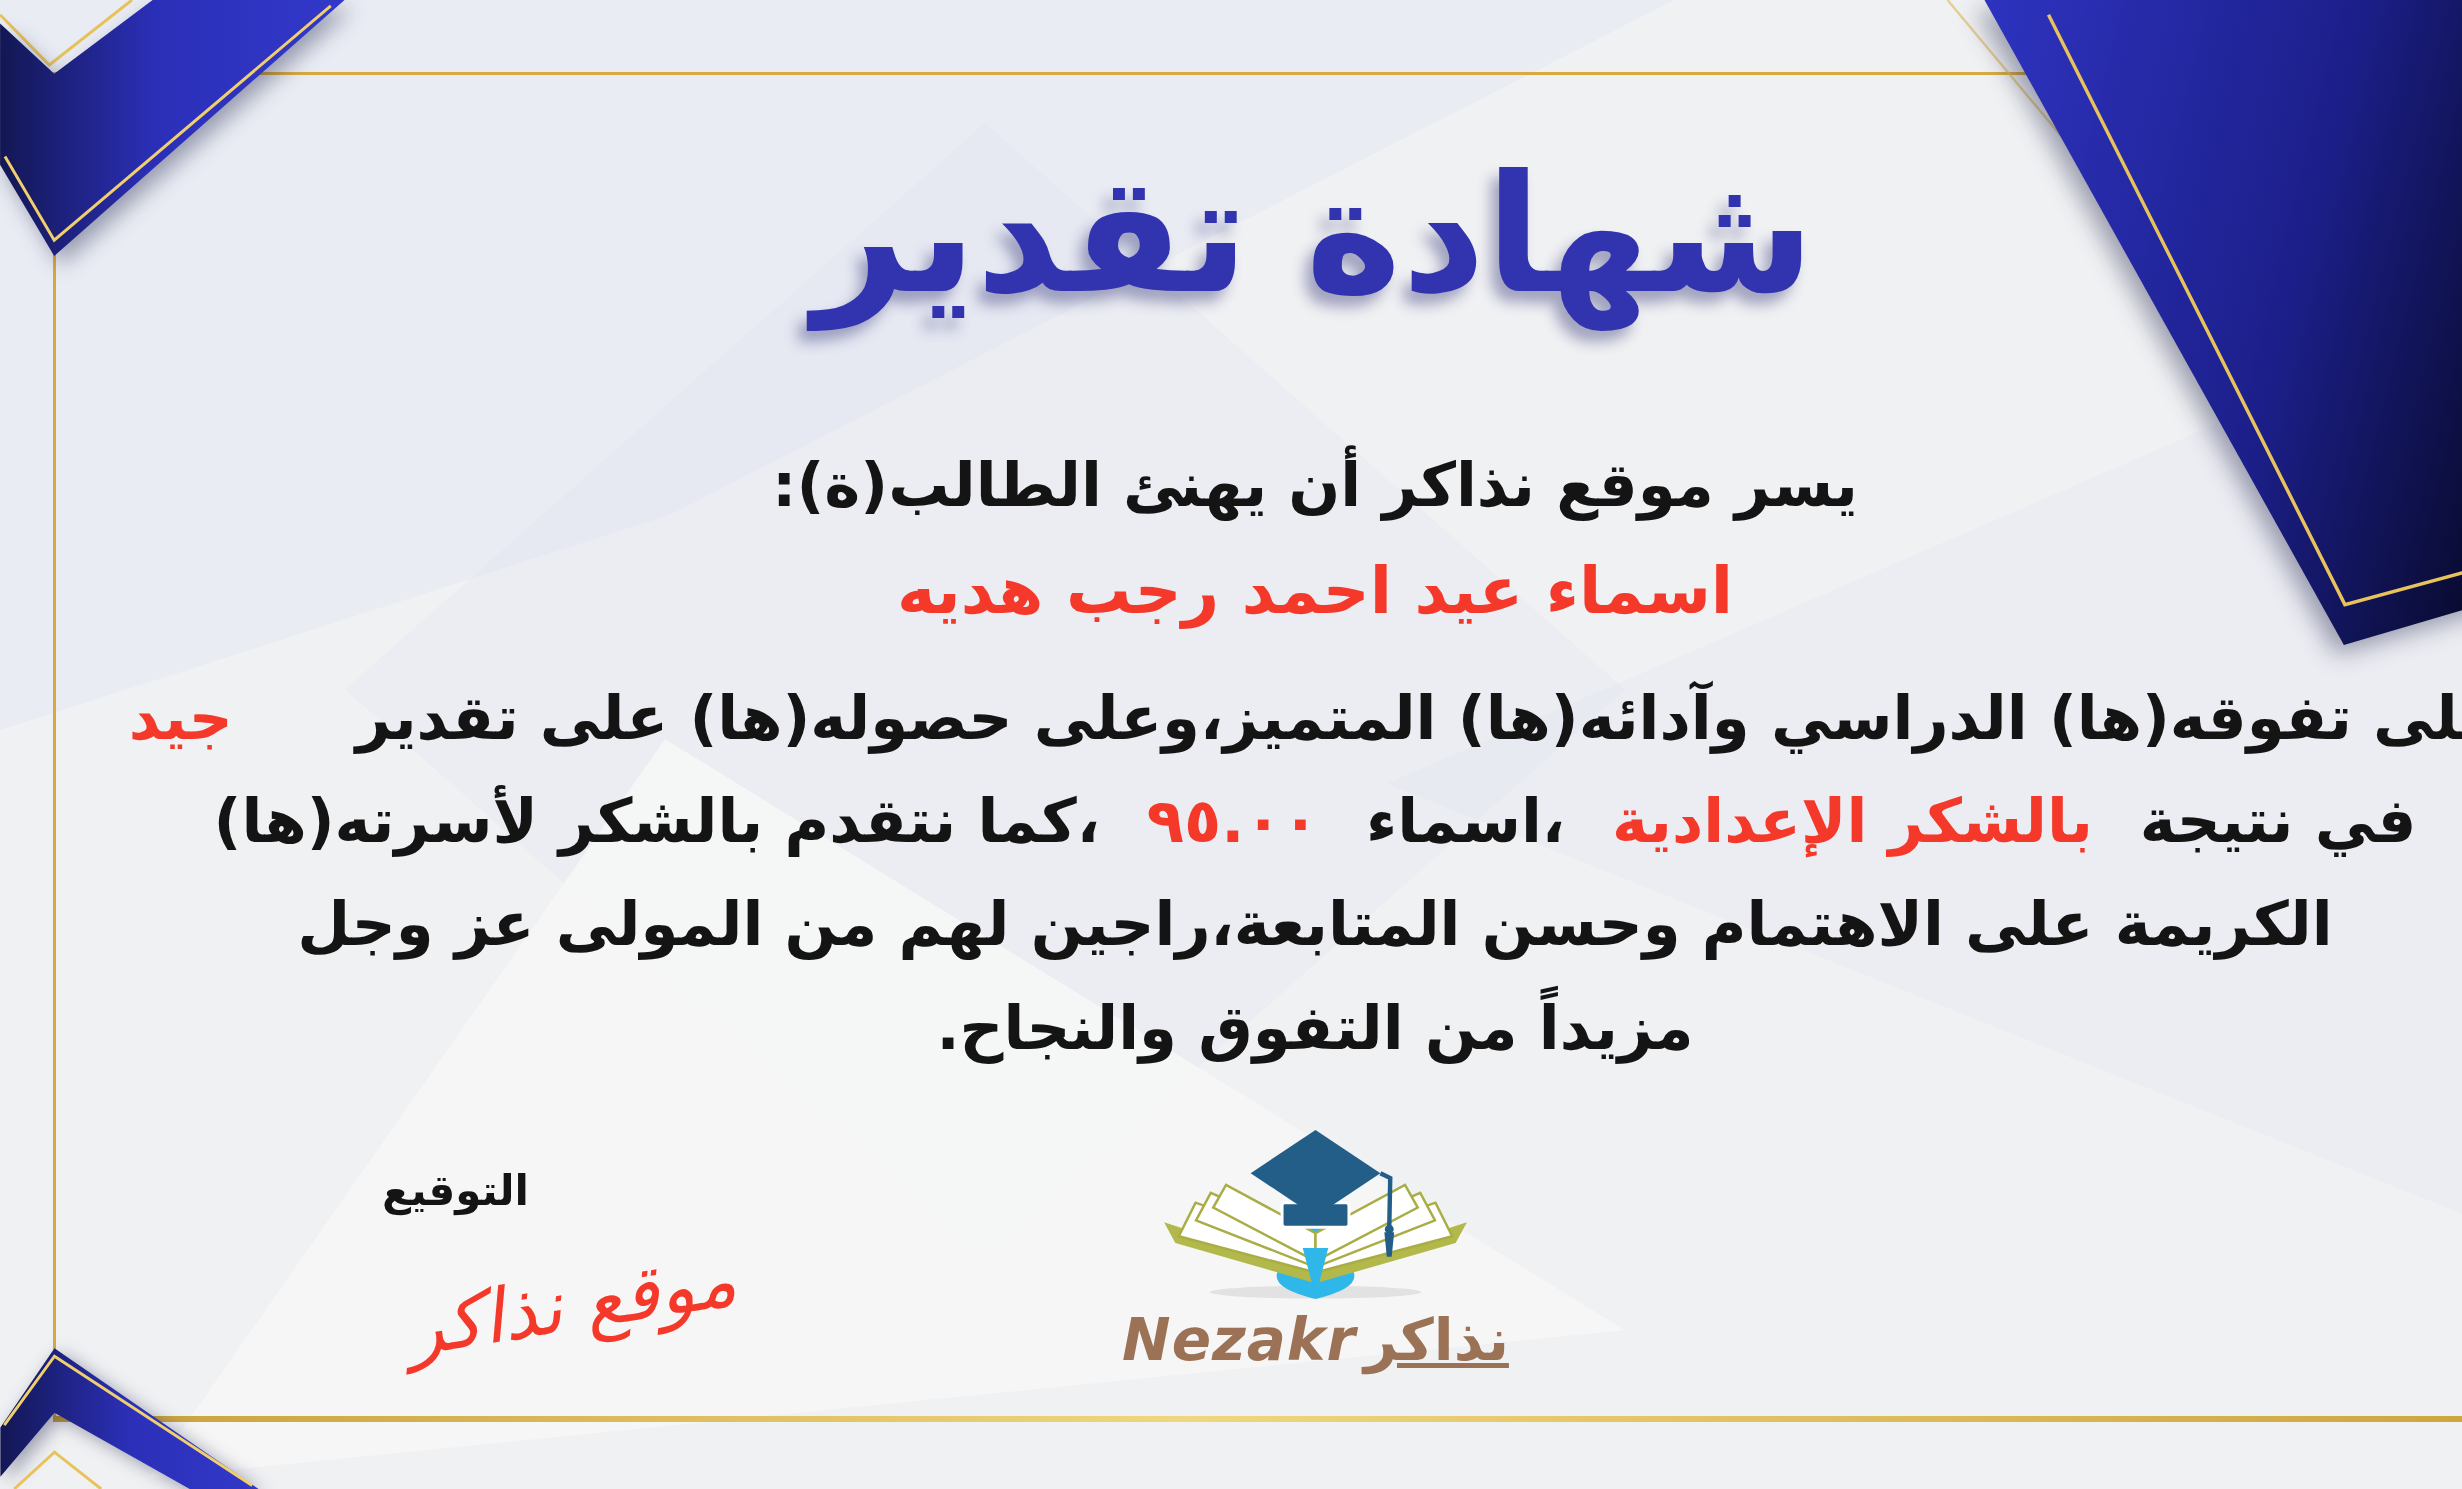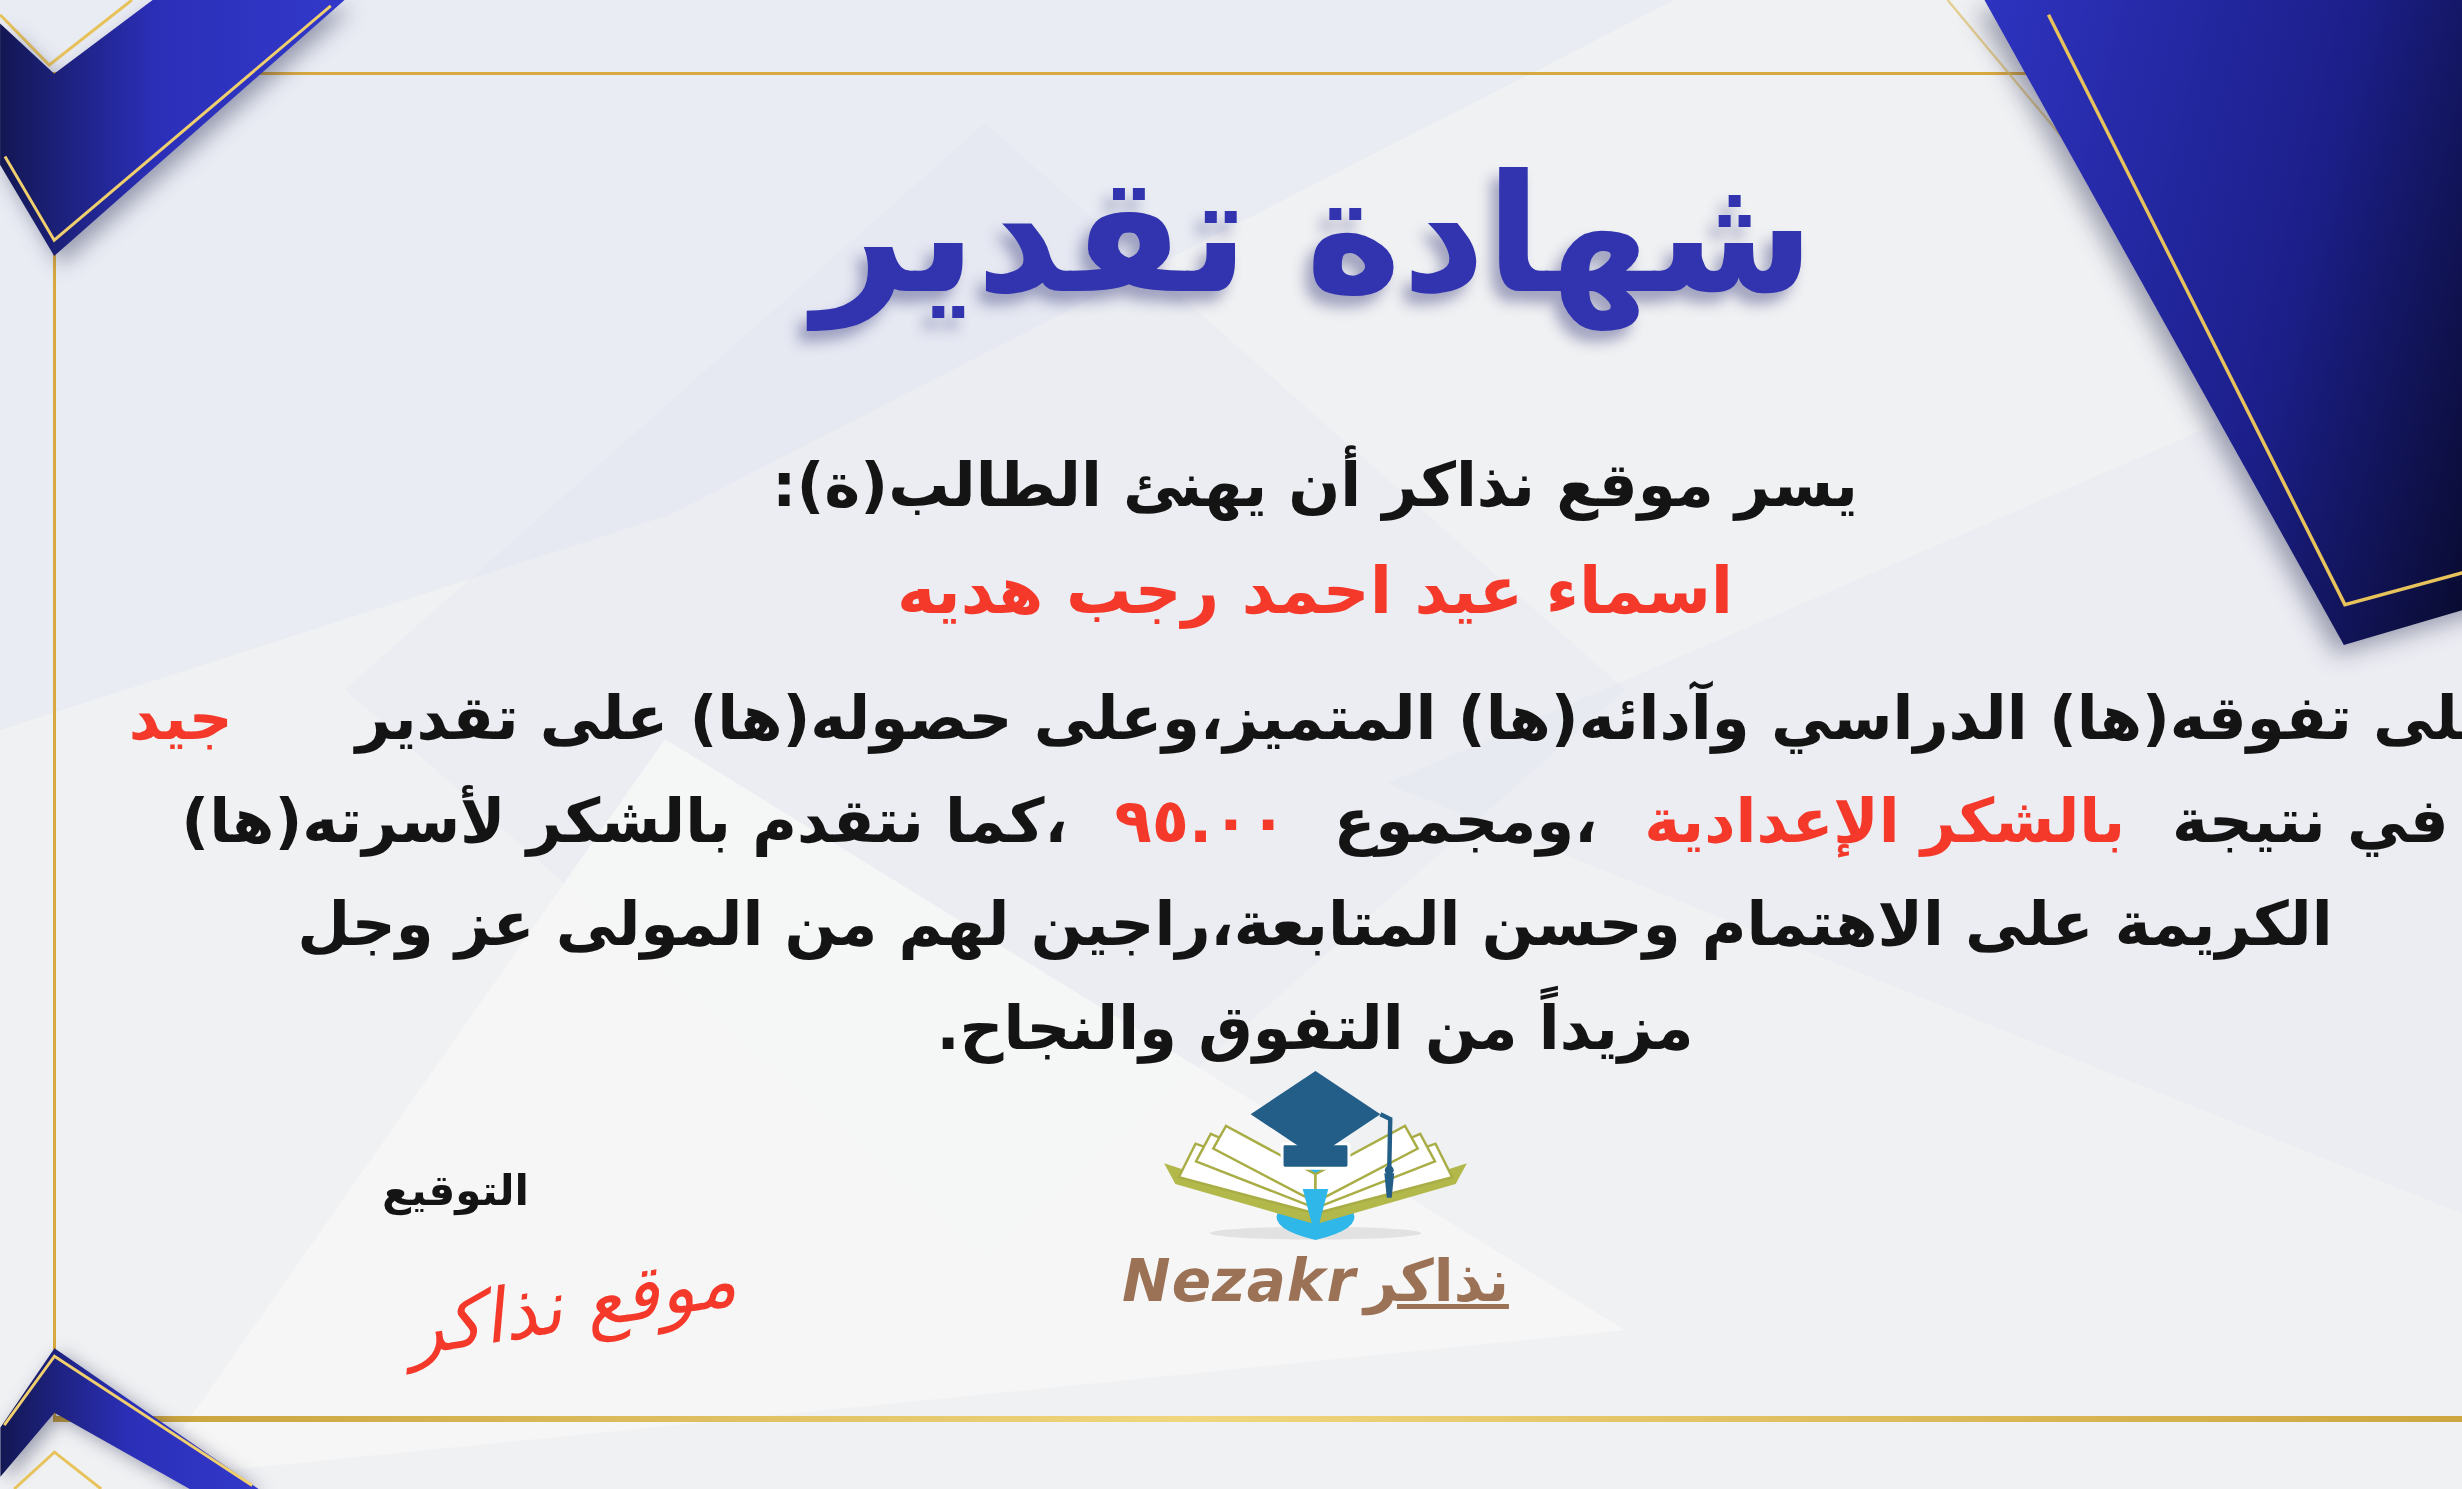--- a/index.html
+++ b/index.html
@@ -47,21 +47,21 @@
   .sig-label{
     position:absolute;z-index:4;left:382px;top:1166px;direction:rtl;
     font-size:42px;font-weight:bold;color:#141414;
   }
   .sig-script{
     position:absolute;z-index:4;left:325px;top:1261px;width:492px;text-align:center;
     direction:rtl;font-size:74px;font-style:italic;color:#f4392b;
     transform:rotate(-9deg);
   }
 
-  .logo{position:absolute;z-index:4;left:1143px;top:1066px;width:345px;text-align:center;}
+  .logo{position:absolute;z-index:4;left:1143px;top:1125px;width:345px;text-align:center;}
   .logo svg{display:block;margin:0 auto;}
   .wordmark{
     display:flex;justify-content:center;align-items:baseline;gap:7.9px;direction:ltr;
     color:#9b7255;font-weight:bold;margin-top:3.9px;
   }
   .wordmark .latin{font-size:58px;font-style:italic;letter-spacing:1px;}
   .wordmark .arabic{font-size:58px;direction:rtl;text-decoration:underline;}
 </style>
 </head>
 <body>
@@ -130,21 +130,21 @@
 </div>
 
 <div class="title">شهادة تقدير</div>
 
 <div class="line" style="top:449px;">يسر موقع نذاكر أن يهنئ الطالب(ة):</div>
 
 <div class="line name-line red" style="top:553px;">اسماء عيد احمد رجب هديه</div>
 
 <div class="line" style="top:682px;"><span>على تفوقه(ها) الدراسي وآدائه(ها) المتميز،وعلى حصوله(ها) على تقدير</span><span class="red grade">جيد</span></div>
 
-<div class="line" style="top:785px;"><span>في نتيجة</span><span class="red pad">بالشكر الإعدادية</span><span>،ومجموع</span><span class="red pad">٩٥.٠٠</span><span>،كما نتقدم بالشكر لأسرته(ها)</span></div>
+<div class="line" style="top:785px;"><span>في نتيجة</span><span class="red pad">بالشكر الإعدادية</span><span>،اسماء</span><span class="red pad">٩٥.٠٠</span><span>،كما نتقدم بالشكر لأسرته(ها)</span></div>
 
 <div class="line" style="top:888px;">الكريمة على الاهتمام وحسن المتابعة،راجين لهم من المولى عز وجل</div>
 
 <div class="line" style="top:992px;">مزيداً من التفوق والنجاح.</div>
 
 <div class="sig-label">التوقيع</div>
 <div class="sig-script">موقع نذاكر</div>
 
 <div class="logo">
   <svg width="335" height="177" viewBox="0 0 680 360">

